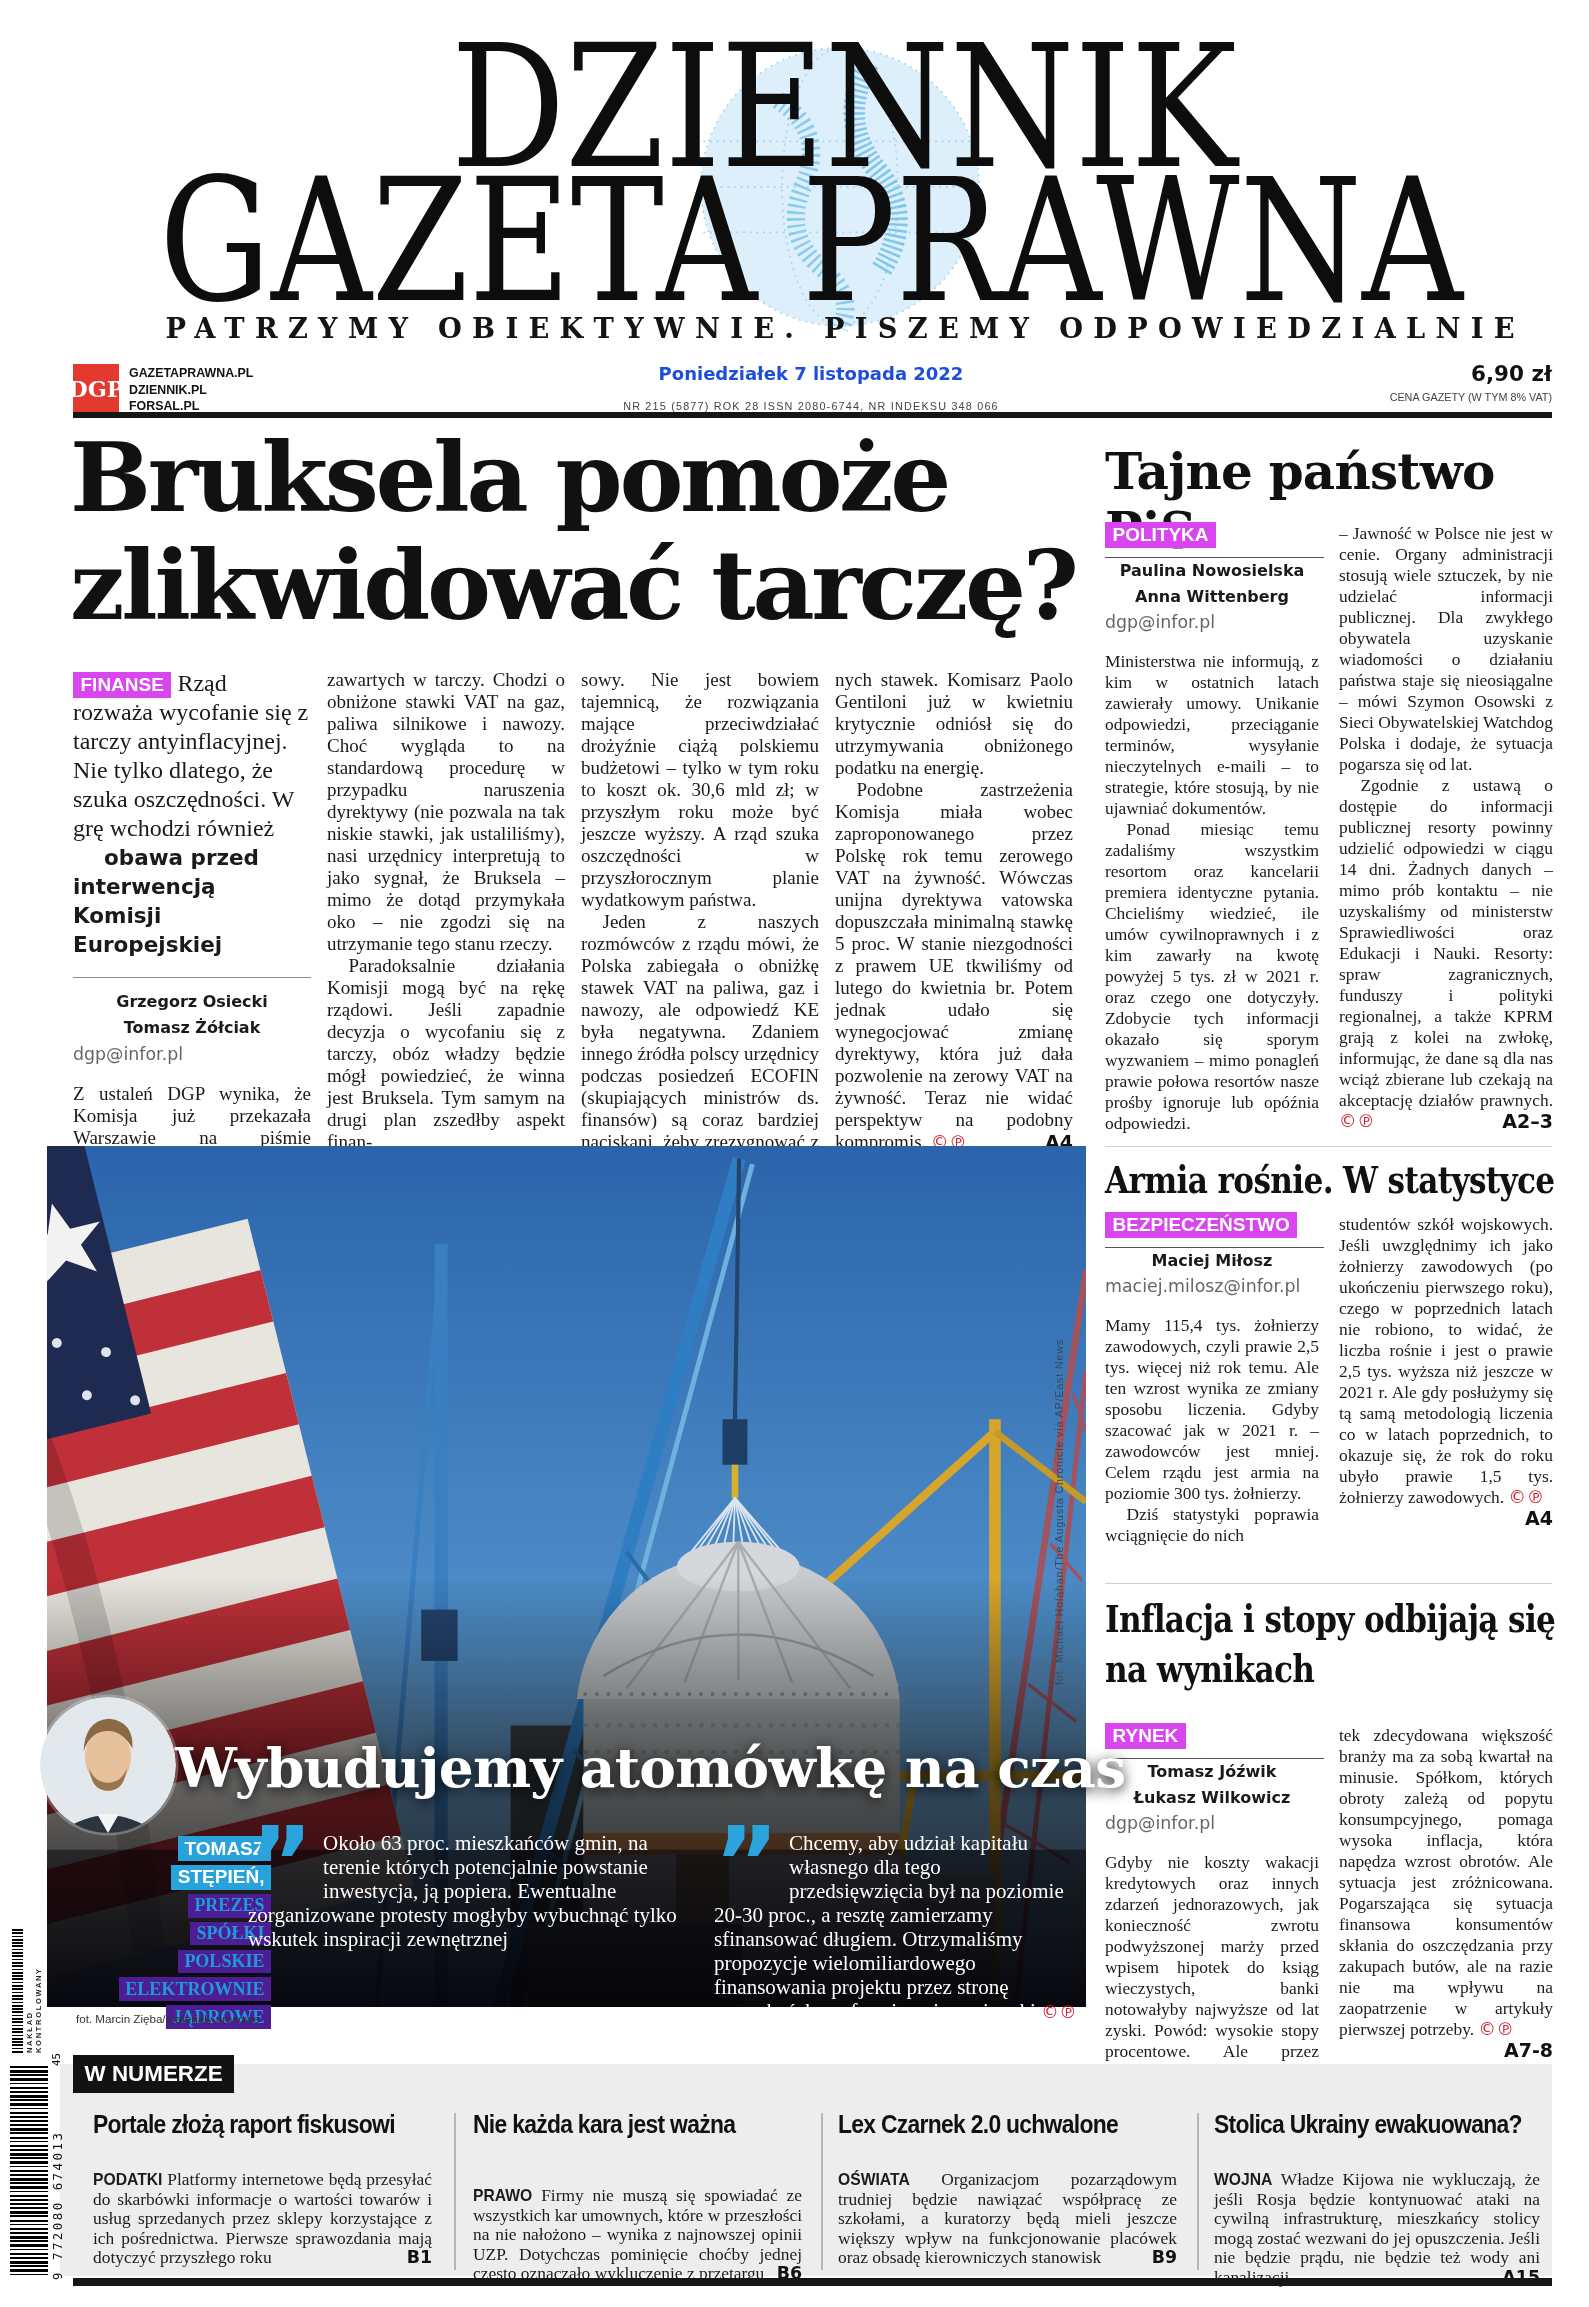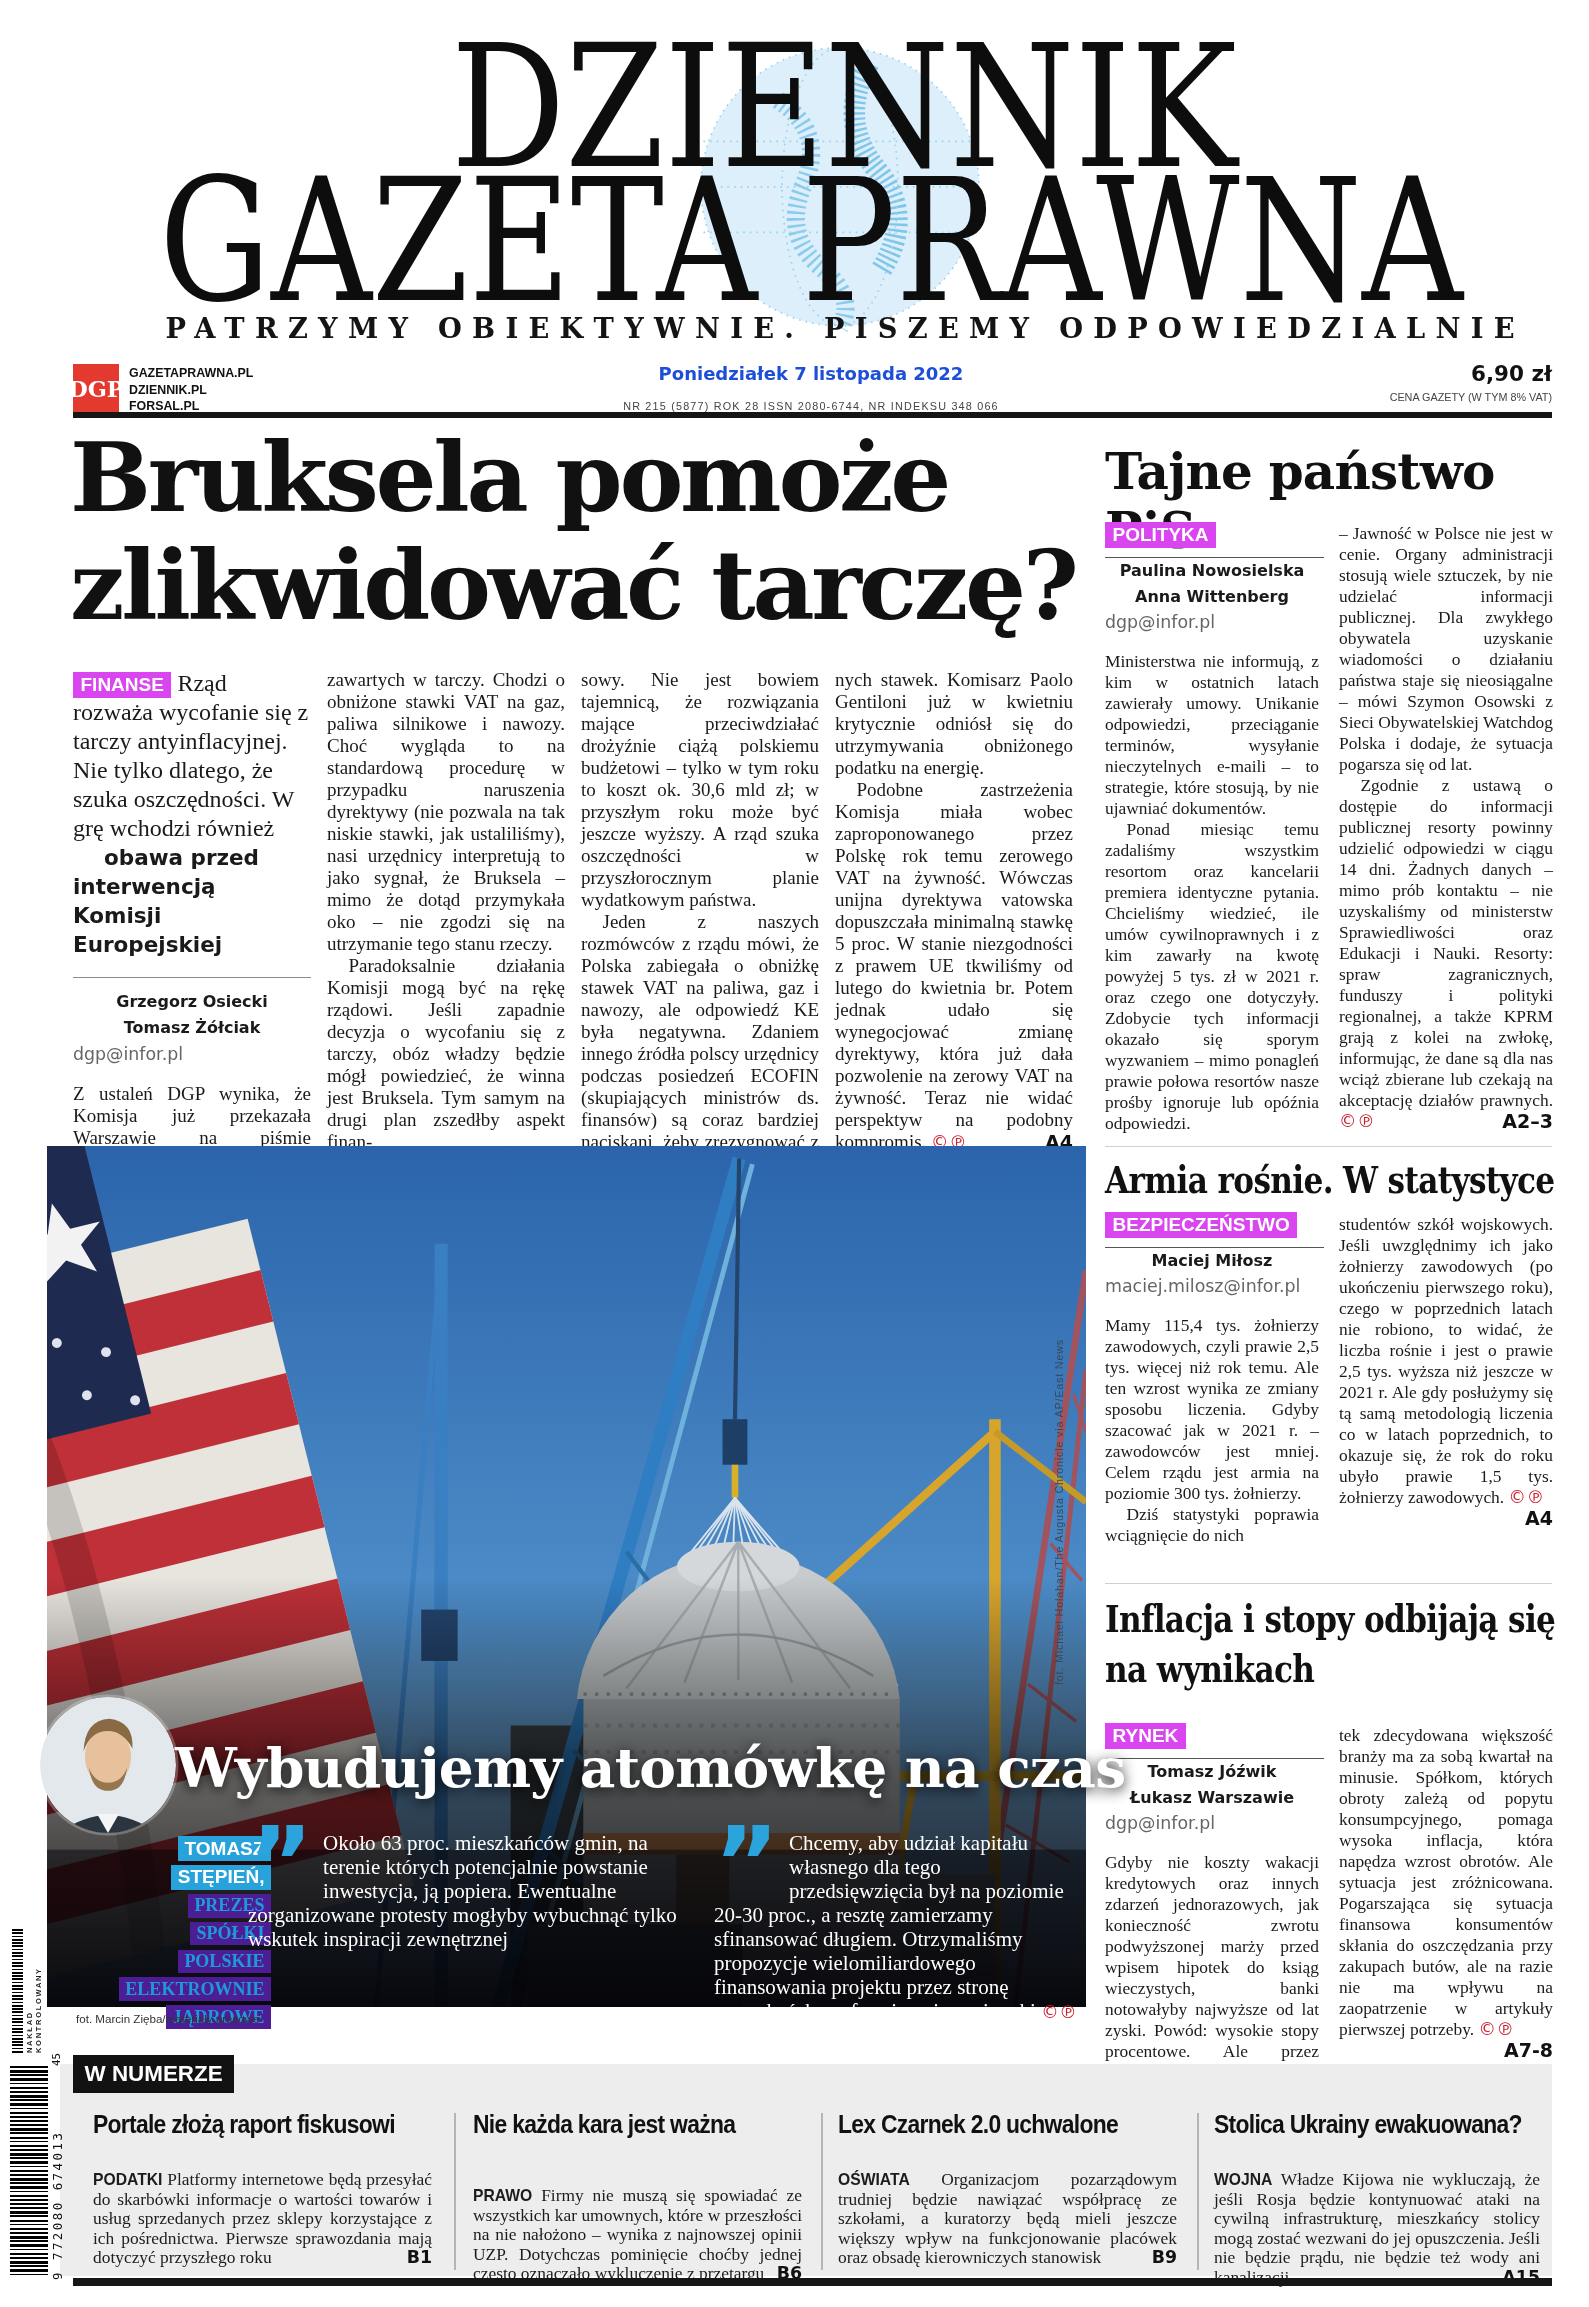--- a/index.html
+++ b/index.html
@@ -181,21 +181,21 @@
   <div class="abs sep" style="left:1105px;top:1583px;width:447px;"></div>
 
   <div class="abs" style="left:1105px;top:1596px;">
     <h2 class="rail-h2 h2-cond" style="margin:0;">Inflacja i stopy odbijają się</h2>
     <h2 class="rail-h2 h2-cond" style="margin:5px 0 0;">na wynikach</h2>
   </div>
   <div class="abs subcol" style="left:1105px;top:1723px;height:338px;">
     <span class="chip">RYNEK</span>
     <div class="kicker-rule"></div>
     <div class="author">Tomasz Jóźwik</div>
-    <div class="author">Łukasz Warszawie</div>
+    <div class="author">Łukasz Wilkowicz</div>
     <div class="email">dgp@infor.pl</div>
     <p>Gdyby nie koszty wakacji kredytowych oraz innych zdarzeń jednorazowych, jak konieczność zwrotu podwyższonej marży przed wpisem hipotek do ksiąg wieczystych, banki notowałyby najwyższe od lat zyski. Powód: wysokie stopy procentowe. Ale przez moratoria na spłatę hipo-</p>
   </div>
   <div class="abs subcol" style="left:1339px;top:1725px;height:336px;">
     <p><span>tek zdecydowana większość branży ma za sobą kwartał na minusie. Spółkom, których obroty zależą od popytu konsumpcyjnego, pomaga wysoka inflacja, która napędza wzrost obrotów. Ale sytuacja jest zróżnicowana. Pogarszająca się sytuacja finansowa konsumentów skłania do oszczędzania przy zakupach butów, ale na razie nie ma wpływu na zaopatrzenie w artykuły pierwszej potrzeby.</span> <span class="cp">©℗</span><b class="pageref">A7-8</b></p>
   </div>
 
   <div class="abs photo-frame">
     <svg viewBox="0 0 1255 1040" preserveAspectRatio="none">
       <defs>

